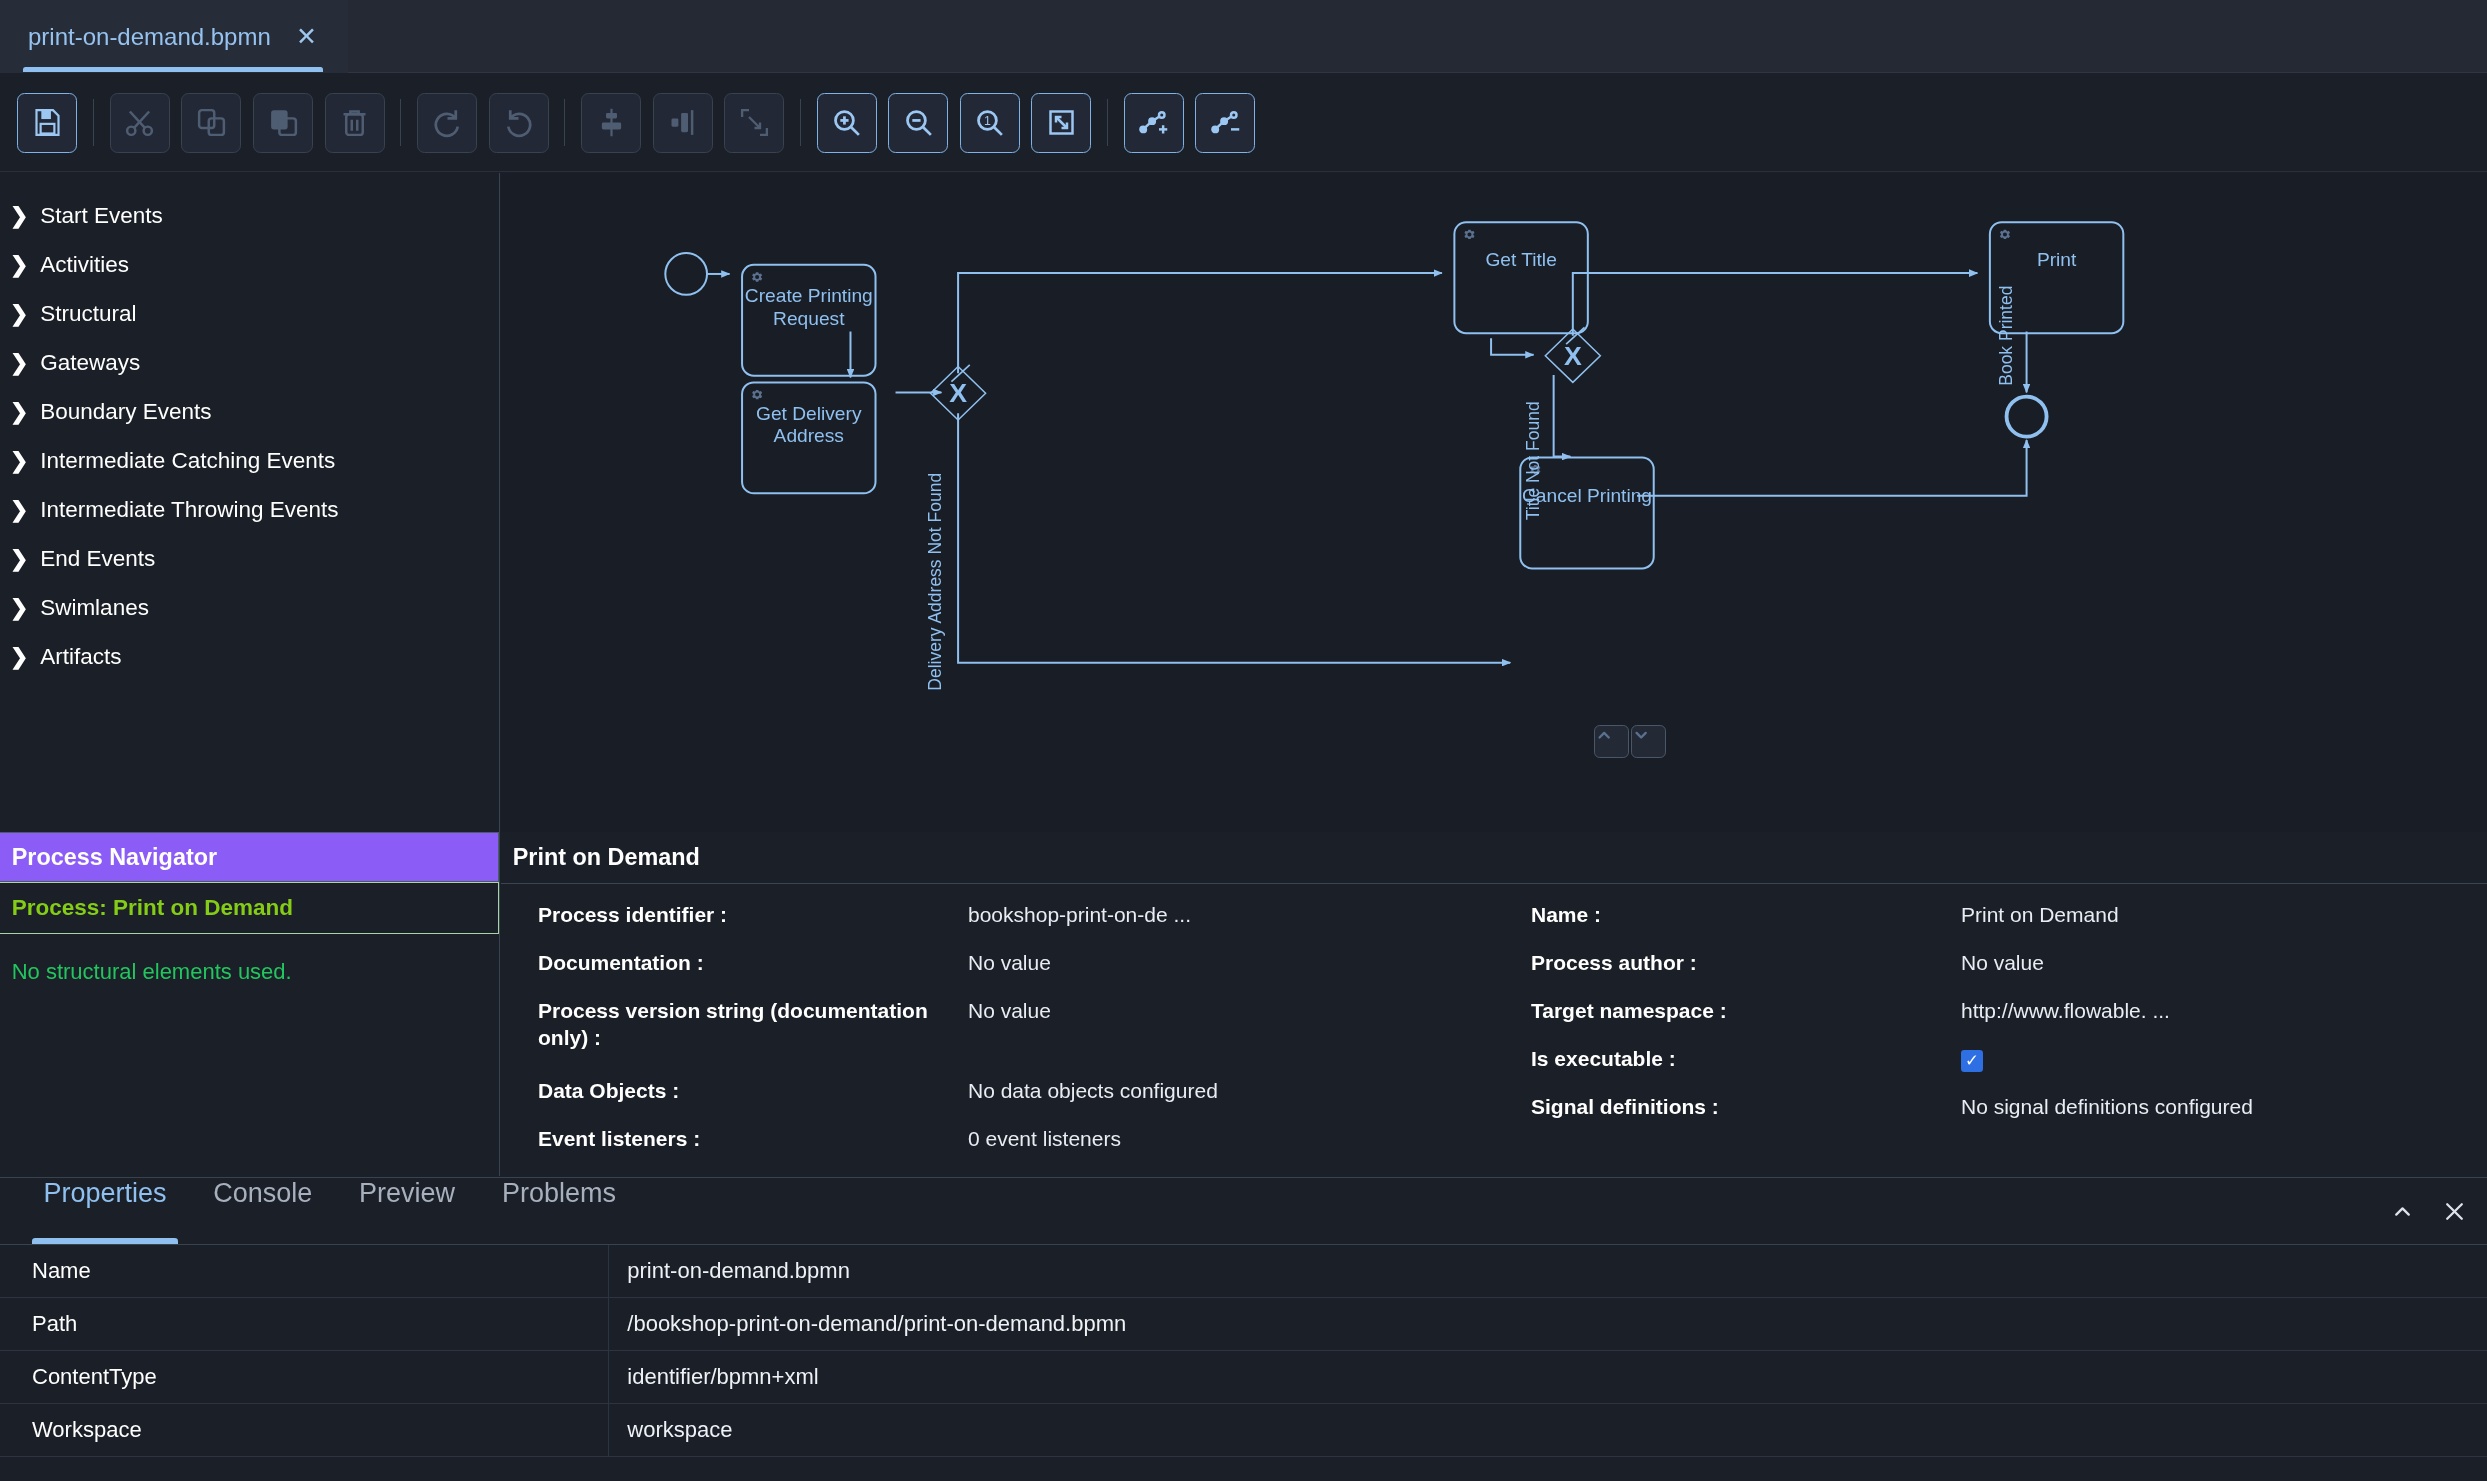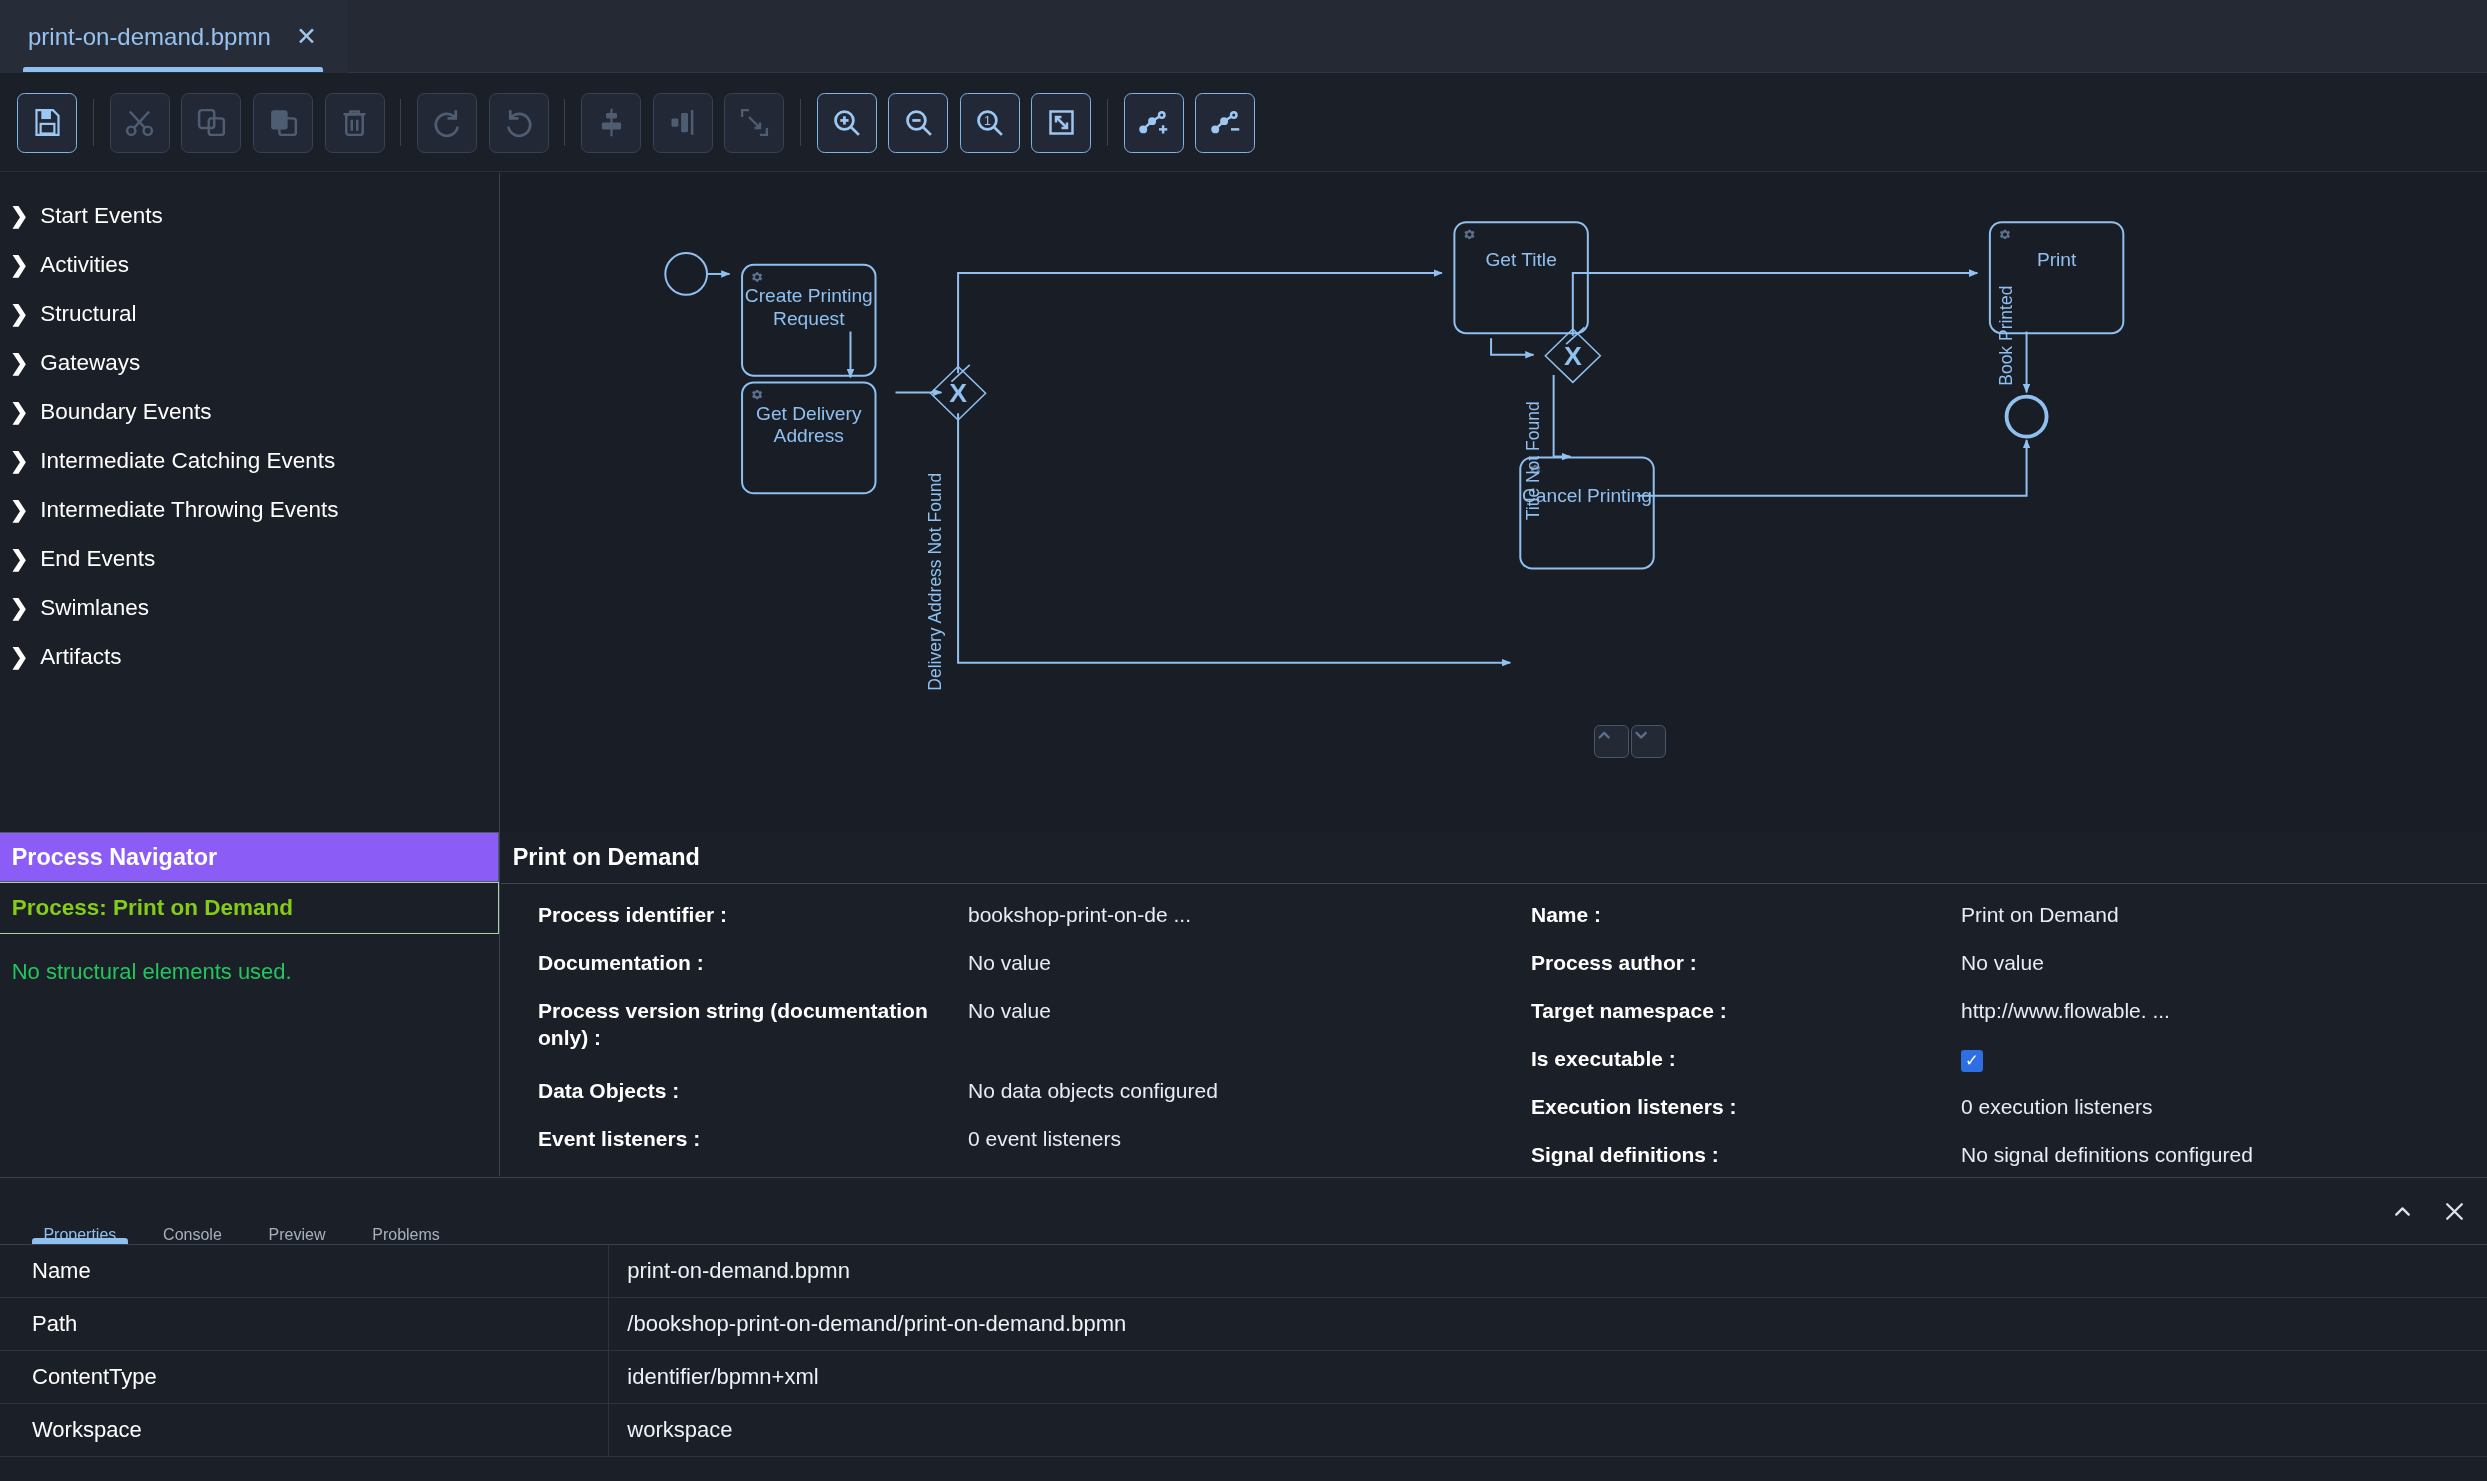--- a/index.html
+++ b/index.html
@@ -122,22 +122,22 @@
   #bottom {
     position: absolute; left: 0; top: 1177px; width: 2487px; height: 304px;
     background: #1b1f27; border-top: 0.8px solid #39424f;
   }
   #bt-tabs {
     height: 66px; display: flex; align-items: center;
     padding-left: 20px; position: relative;
   }
   .bt-tab {
     position: relative; padding: 0 23.4px; height: 66px;
-    display: flex; align-items: flex-end; cursor: pointer;
-    color: #a8b0be; font-size: 16px;
+    display: flex; align-items: flex-start; cursor: pointer;
+    color: #a8b0be; font-size: 27px;
   }
   .bt-tab.active { color: #8fc0ef; }
   .bt-tab.active::after {
     content: ""; position: absolute; left: 11.7px; right: 11.7px; bottom: 0;
     height: 5.8px; background: #8fc0ef; border-radius: 3.3px 3.3px 0 0;
   }
   #bt-actions {
     position: absolute; right: 20px; top: 0; height: 66px;
     display: flex; align-items: center; gap: 27px;
   }
@@ -502,24 +502,20 @@
       </div>
       <div class="ep-row">
         <div class="ep-key">Target namespace :</div>
         <div class="ep-val">http://www.flowable. ...</div>
       </div>
       <div class="ep-row">
         <div class="ep-key">Is executable :</div>
         <div class="ep-check">✓</div>
       </div>
       <div class="ep-row">
-        <div class="ep-key">Execution listeners :</div>
-        <div class="ep-val">0 execution listeners</div>
-      </div>
-      <div class="ep-row">
         <div class="ep-key">Signal definitions :</div>
         <div class="ep-val">No signal definitions configured</div>
       </div>
     </div>
   </div>
 </div>
 
 <div id="bottom">
   <div id="bt-tabs">
     <div class="bt-tab active">

